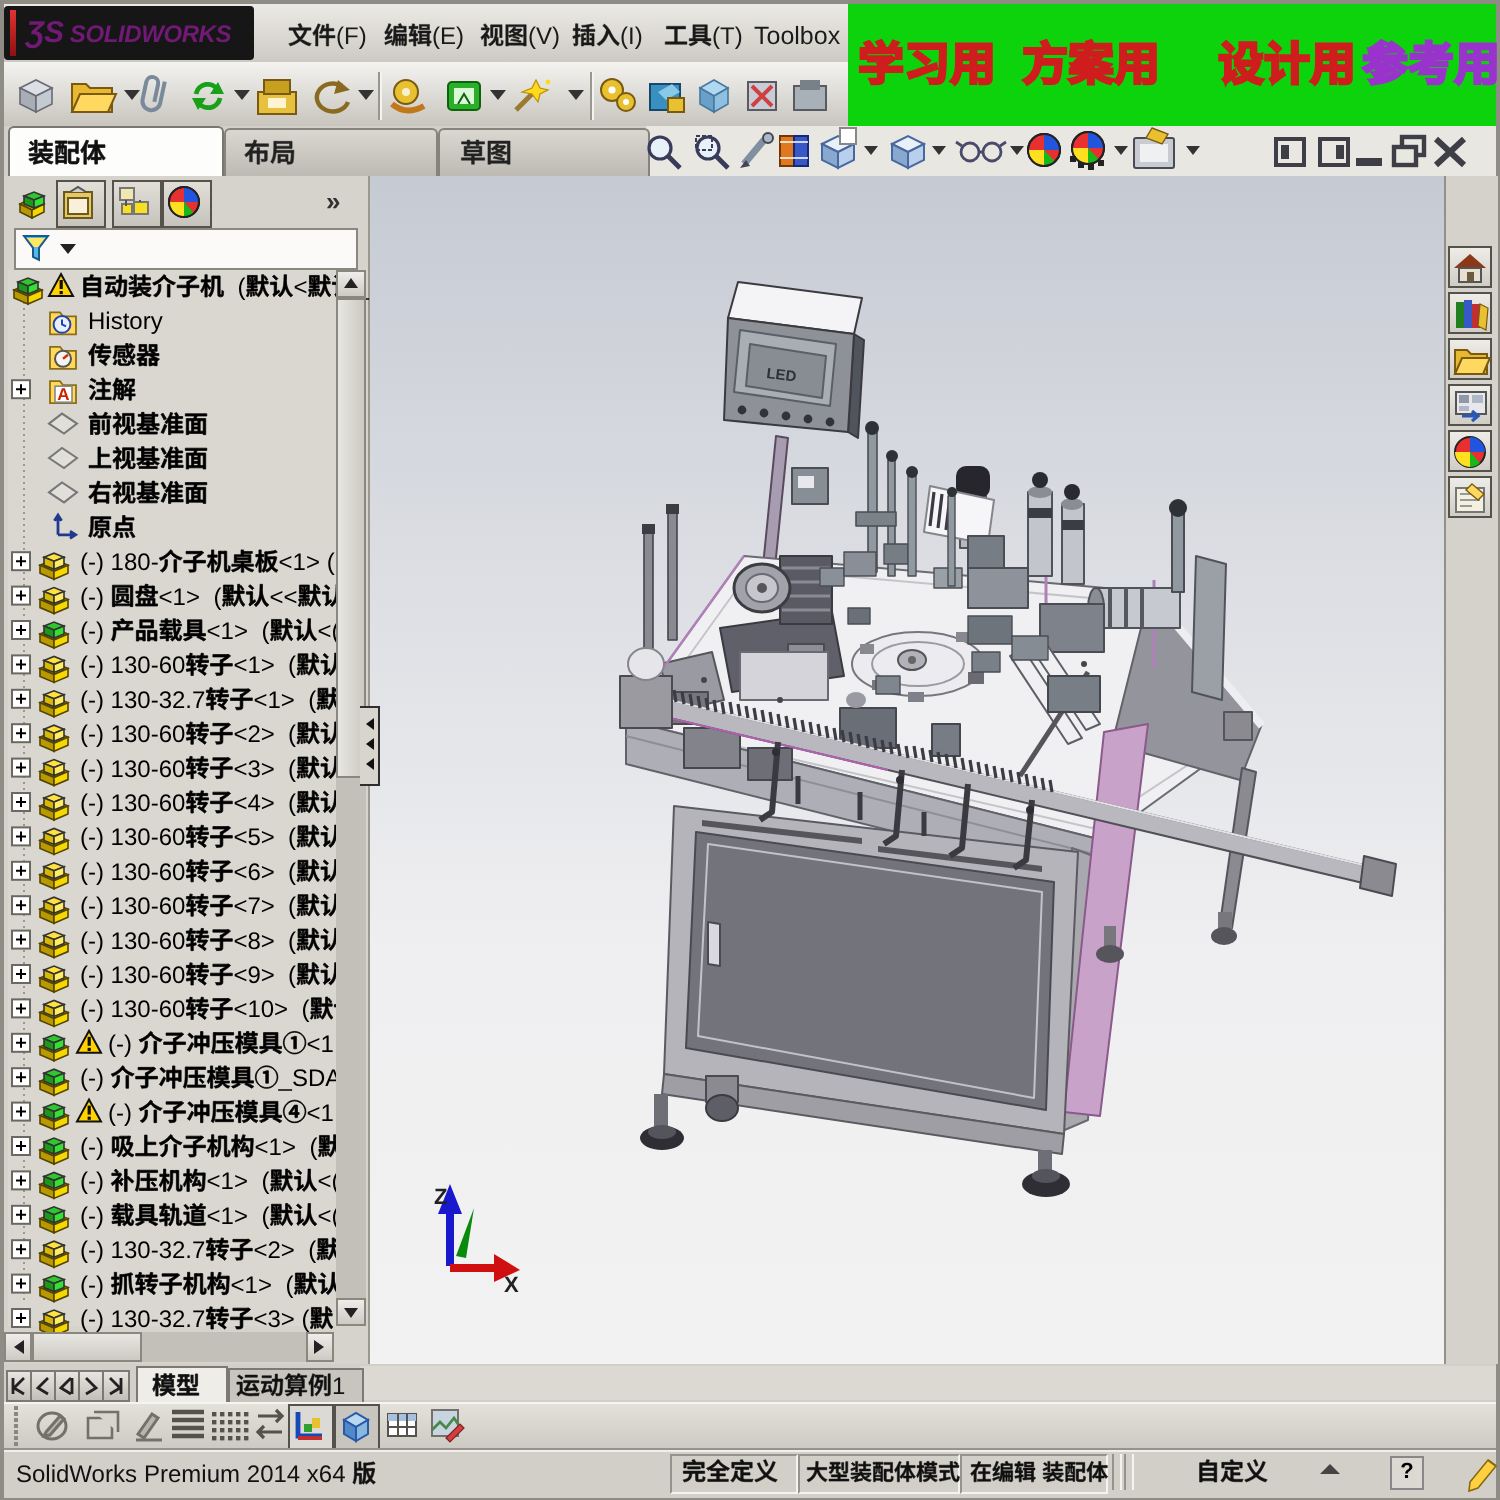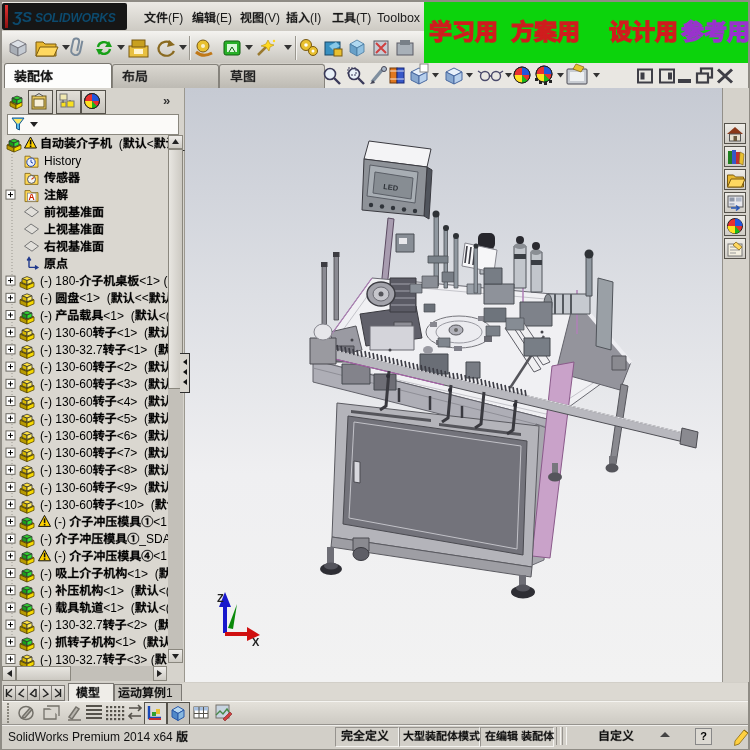--- a/index.html
+++ b/index.html
@@ -5,21 +5,21 @@
 svg{display:block;}
 </style></head><body>
 <div style="position:absolute;left:0;top:0;width:750px;height:750px;background:#cfccc5;"></div>
 <div style="position:absolute;left:0;top:0;width:750px;height:2px;background:#8f8c85;"></div>
 <div style="position:absolute;left:0;top:748px;width:750px;height:2px;background:#8f8c85;"></div>
 <div style="position:absolute;left:0;top:0;width:2px;height:750px;background:#8f8c85;"></div>
 <div style="position:absolute;left:748px;top:0;width:2px;height:750px;background:#8f8c85;"></div>
 <div style="position:absolute;left:2px;top:2px;width:746px;height:29px;background:linear-gradient(#eceae5,#cdcac3);"></div>
 <div style="position:absolute;left:2px;top:3px;width:125px;height:27px;background:#161616;border-radius:2px;"></div>
 <div style="position:absolute;left:5px;top:5px;width:3px;height:23px;background:linear-gradient(#e23333,#8c1111);"></div>
-<div style="position:absolute;left:13px;top:8px;width:112px;height:20px;color:#0c4a6e;font-style:italic;font-weight:bold;font-size:12px;white-space:nowrap;letter-spacing:-0.2px;"><span style="font-size:15px;">ƷS</span> SOLIDWORKS</div>
+<div style="position:absolute;left:13px;top:8px;width:112px;height:20px;color:#701a75;font-style:italic;font-weight:bold;font-size:12px;white-space:nowrap;letter-spacing:-0.2px;"><span style="font-size:15px;">ƷS</span> SOLIDWORKS</div>
 <div style="position:absolute;left:2px;top:31px;width:746px;height:32px;background:linear-gradient(#f4f3f0,#c8c5be);border-bottom:1px solid #9b988f;"></div>
 <div style="position:absolute;left:2px;top:63px;width:746px;height:25px;background:#d2cfc8;"></div>
 <div style="position:absolute;left:323px;top:63px;width:425px;height:25px;background:#e9e7e2;"></div>
 <div style="position:absolute;left:112px;top:64px;width:105px;height:24px;background:linear-gradient(#dad7d0,#bcb9b2);border:1px solid #86837c;border-bottom:none;border-radius:3px 3px 0 0;"></div>
 <div style="position:absolute;left:219px;top:64px;width:104px;height:24px;background:linear-gradient(#dad7d0,#bcb9b2);border:1px solid #86837c;border-bottom:none;border-radius:3px 3px 0 0;"></div>
 <div style="position:absolute;left:4px;top:63px;width:106px;height:25px;background:#fdfdfc;border:1px solid #7a7770;border-bottom:none;border-radius:3px 3px 0 0;"></div>
 <div style="position:absolute;left:424px;top:2px;width:324px;height:61px;background:#0cd30c;"></div>
 <div style="position:absolute;left:2px;top:88px;width:182px;height:594px;background:#d6d3cc;"></div>
 <div style="position:absolute;left:28px;top:90px;width:23px;height:22px;background:linear-gradient(#e2dfd8,#c6c3bc);border:1px solid #55524b;"></div>
 <div style="position:absolute;left:56px;top:90px;width:23px;height:22px;background:linear-gradient(#e2dfd8,#c6c3bc);border:1px solid #55524b;"></div>

